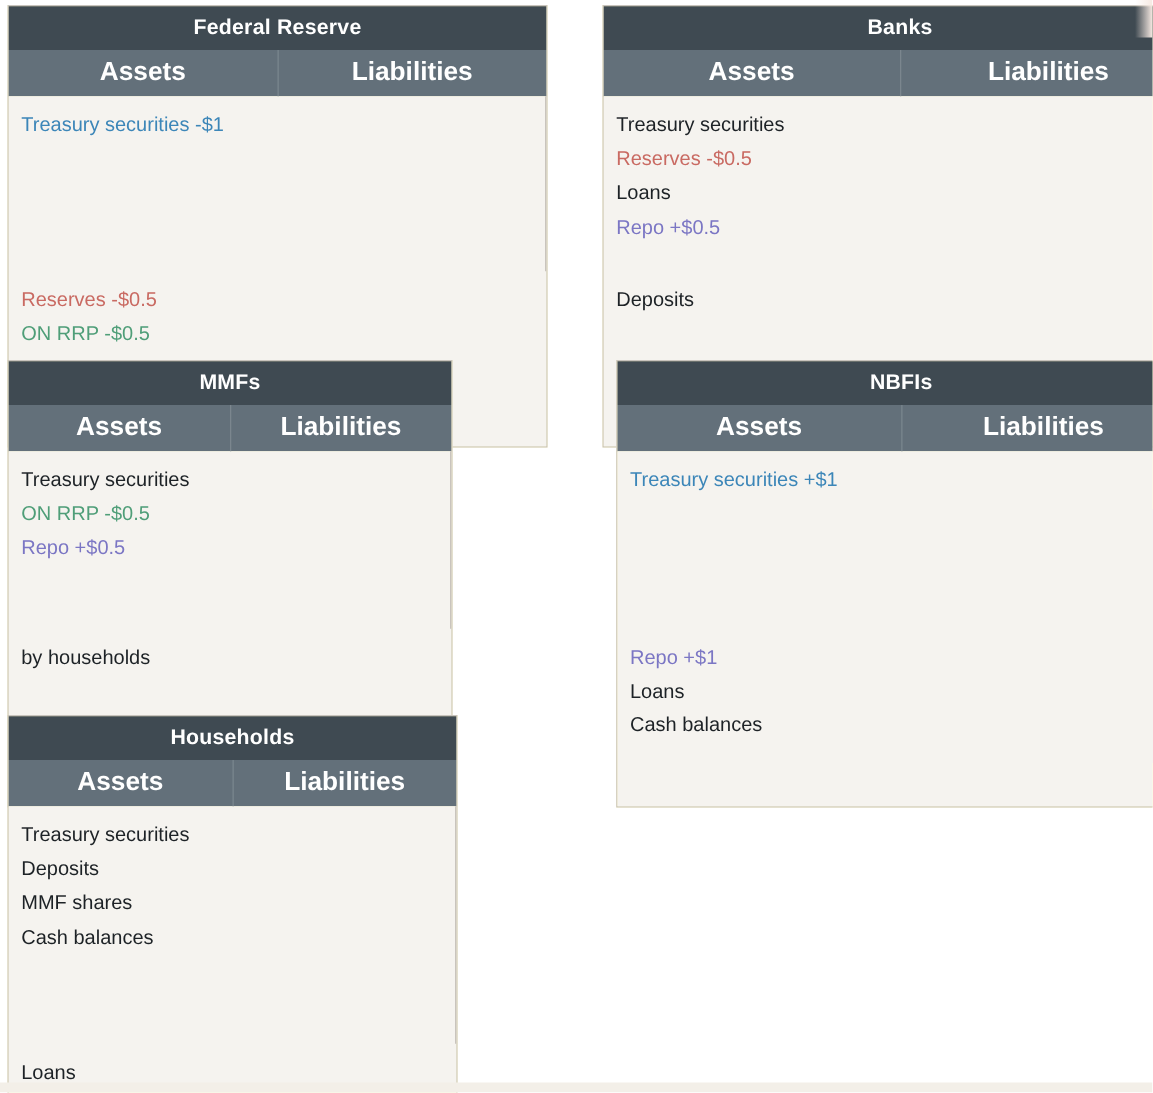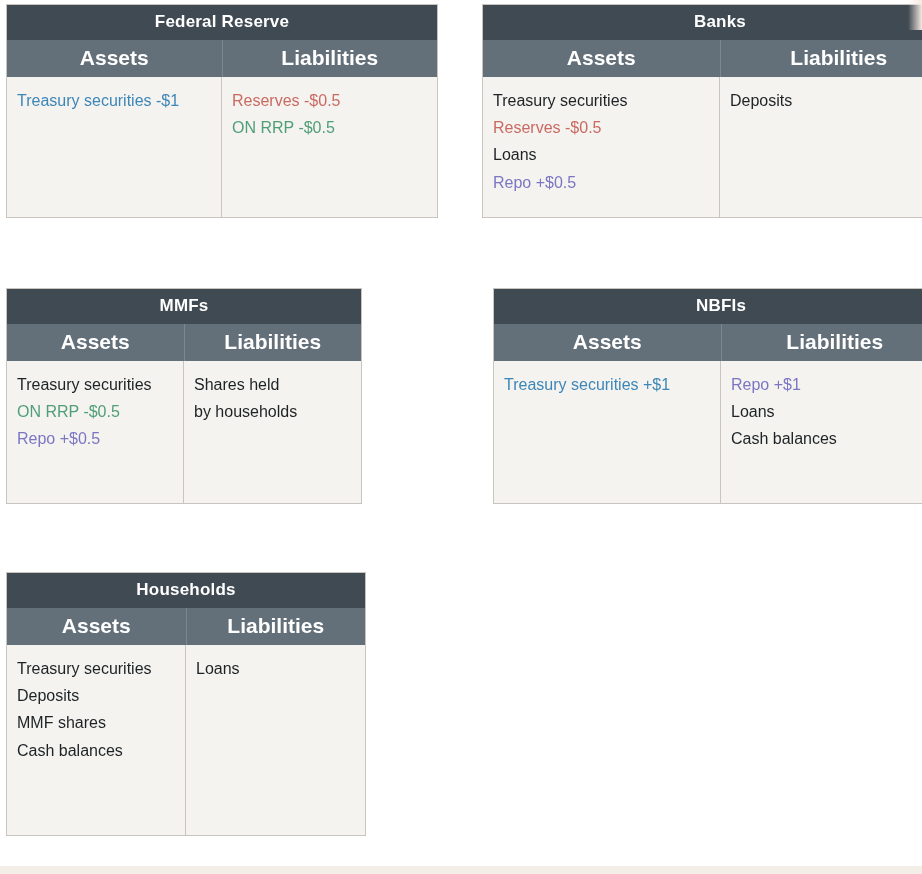--- a/index.html
+++ b/index.html
@@ -46,20 +46,21 @@
     flex: 1 1 50%;
     text-align: center;
     padding: 6px 0 7px 0;
   }
   .tbl-head > div.left-col {
     border-right: 1px solid #7b868e;
   }
   .tbl-body {
     display: flex;
     background: #f5f3ef;
+    flex-direction: column;
   }
   .col {
     flex: 1 1 50%;
     box-sizing: border-box;
     padding: 10px 10px 12px 10px;
   }
   .col.left-col {
     border-right: 1px solid #c9c4bd;
   }
   .row-line {
@@ -154,21 +155,20 @@
       <div class="left-col">Assets</div>
       <div>Liabilities</div>
     </div>
     <div class="tbl-body body-tall-2">
       <div class="col left-col">
         <div class="row-line c-dark">Treasury securities</div>
         <div class="row-line c-green">ON RRP -$0.5</div>
         <div class="row-line c-purple">Repo +$0.5</div>
       </div>
       <div class="col">
-        <div class="row-line c-dark">Shares held</div>
         <div class="row-line c-dark">by households</div>
       </div>
     </div>
   </div>
 
   <div class="tbl" id="tbl-nbfis">
     <div class="tbl-title">NBFIs</div>
     <div class="tbl-head">
       <div class="left-col">Assets</div>
       <div>Liabilities</div>

